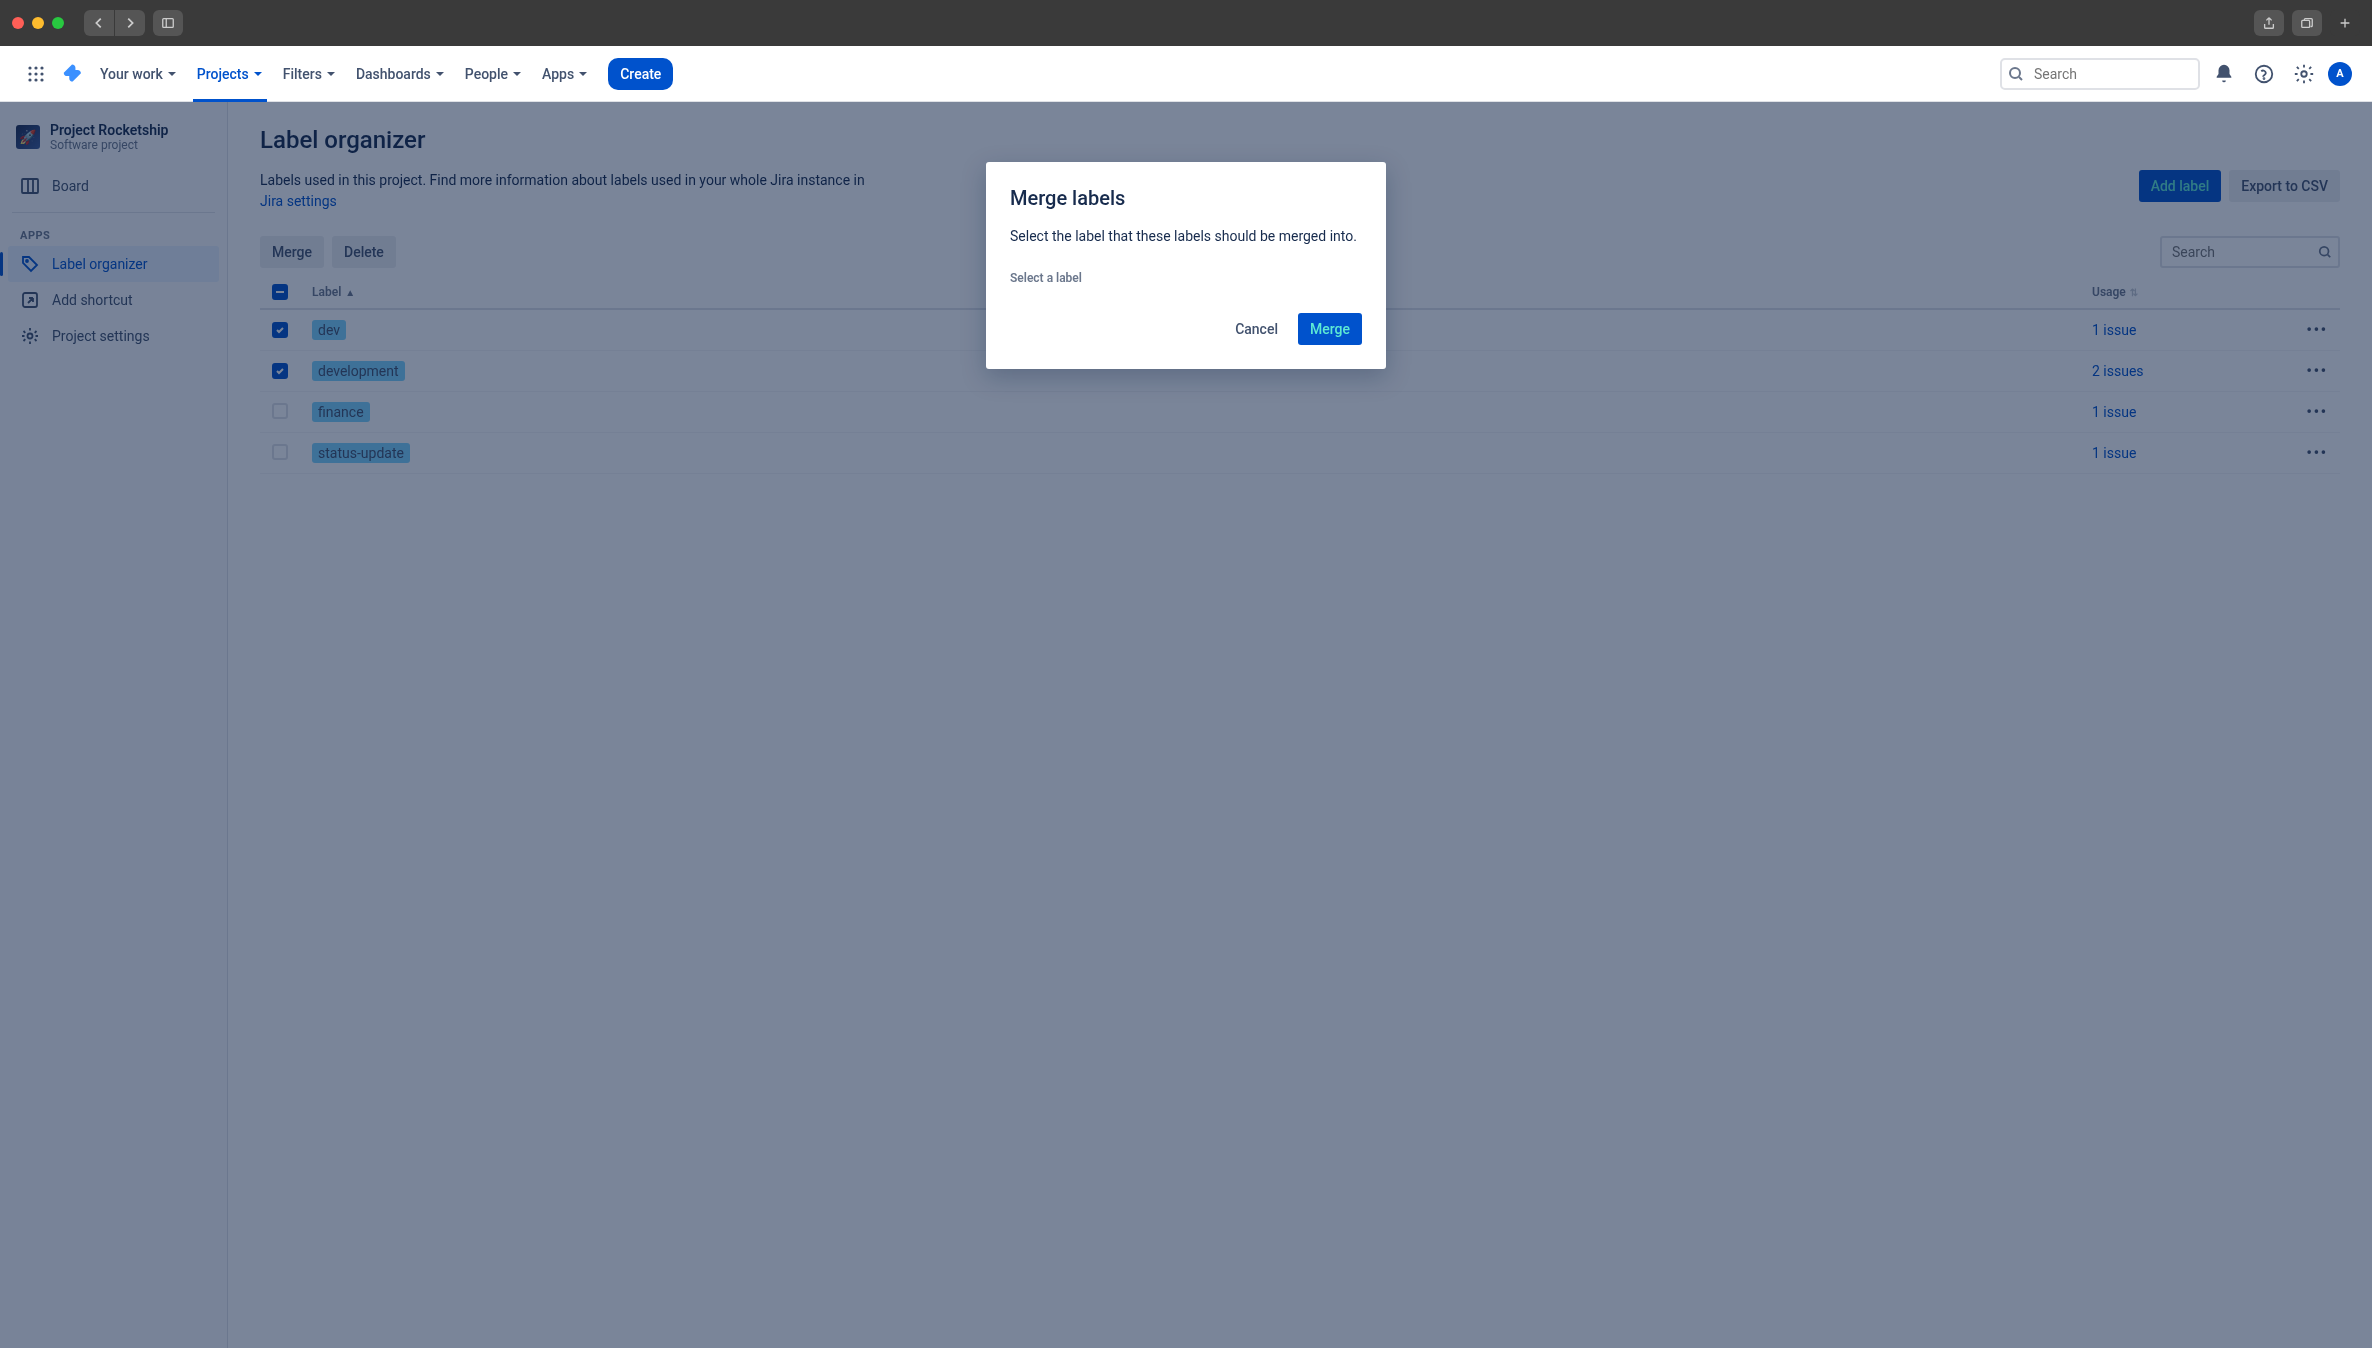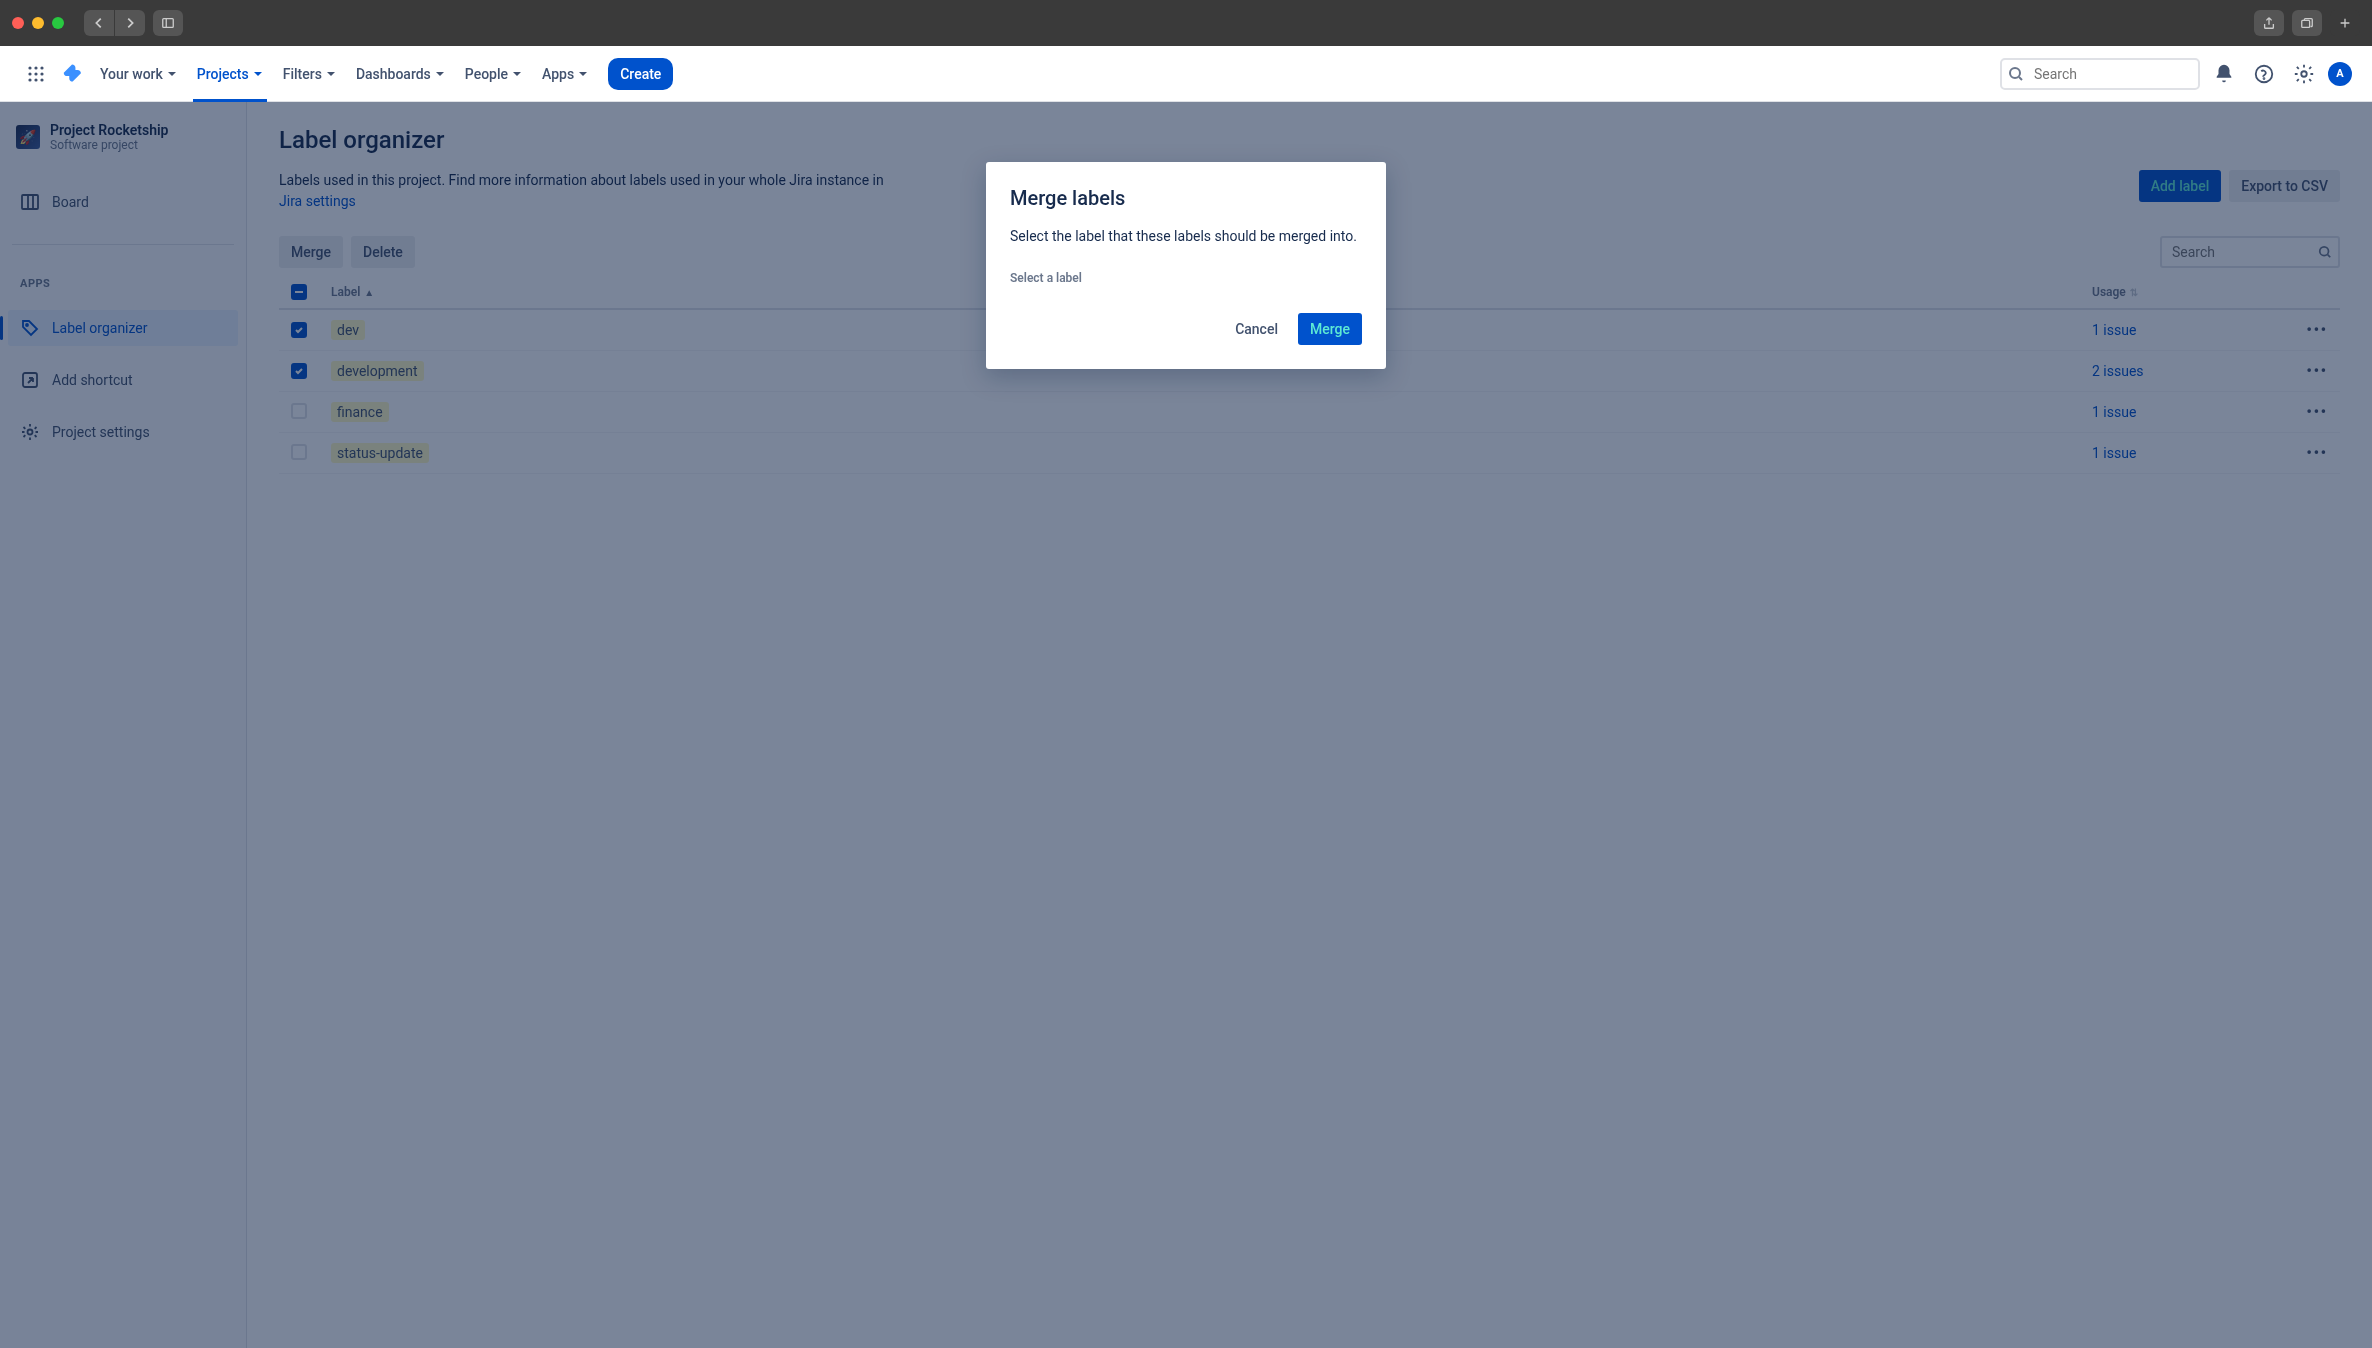--- a/index.html
+++ b/index.html
@@ -126,27 +126,27 @@
   font-size: 11px; font-weight: 700;
 }
 
 .body-area {
   flex: 1;
   display: flex;
   overflow: hidden;
   position: relative;
 }
 .sidebar {
-  width: 247px;
+  width: 228px;
   background: #fafbfc;
   border-right: 1px solid #dfe1e6;
   padding: 20px 8px;
   display: flex;
   flex-direction: column;
-  gap: 16px;
+  gap: 0;
 }
 .project-header {
   display: flex; gap: 10px; align-items: center;
   padding: 0 8px 16px 8px;
 }
 .project-icon {
   width: 24px; height: 24px; border-radius: 3px;
   background: linear-gradient(135deg, #1b2a4e, #3b5998);
   position: relative;
   overflow: hidden;
@@ -221,21 +221,21 @@
   font-size: 14px;
 }
 .th-label { display:flex; align-items:center; gap:4px; }
 .sort-arrow { font-size: 10px; color:#6b778c; }
 .chk {
   width: 16px; height: 16px; border: 2px solid #dfe1e6; border-radius: 3px;
   display:inline-flex; align-items:center; justify-content:center; cursor:pointer;
 }
 .chk.checked, .chk.indeterminate { background: #0052cc; border-color: #0052cc; color:#fff; }
 .label-chip {
-  background: #fef9c3; color: #42526e; padding: 2px 6px; border-radius: 3px;
+  background: #7dd3fc; color: #42526e; padding: 2px 6px; border-radius: 3px;
   font-size: 14px; display: inline-block;
 }
 .usage-link { color: #0052cc; cursor: pointer; }
 .row-actions { text-align: right; }
 .more-btn { color: #42526e; cursor: pointer; letter-spacing: 2px; font-weight: 900; }
 
 .modal-backdrop {
   position: absolute;
   inset: 0;
   background: rgba(9, 30, 66, 0.54);

